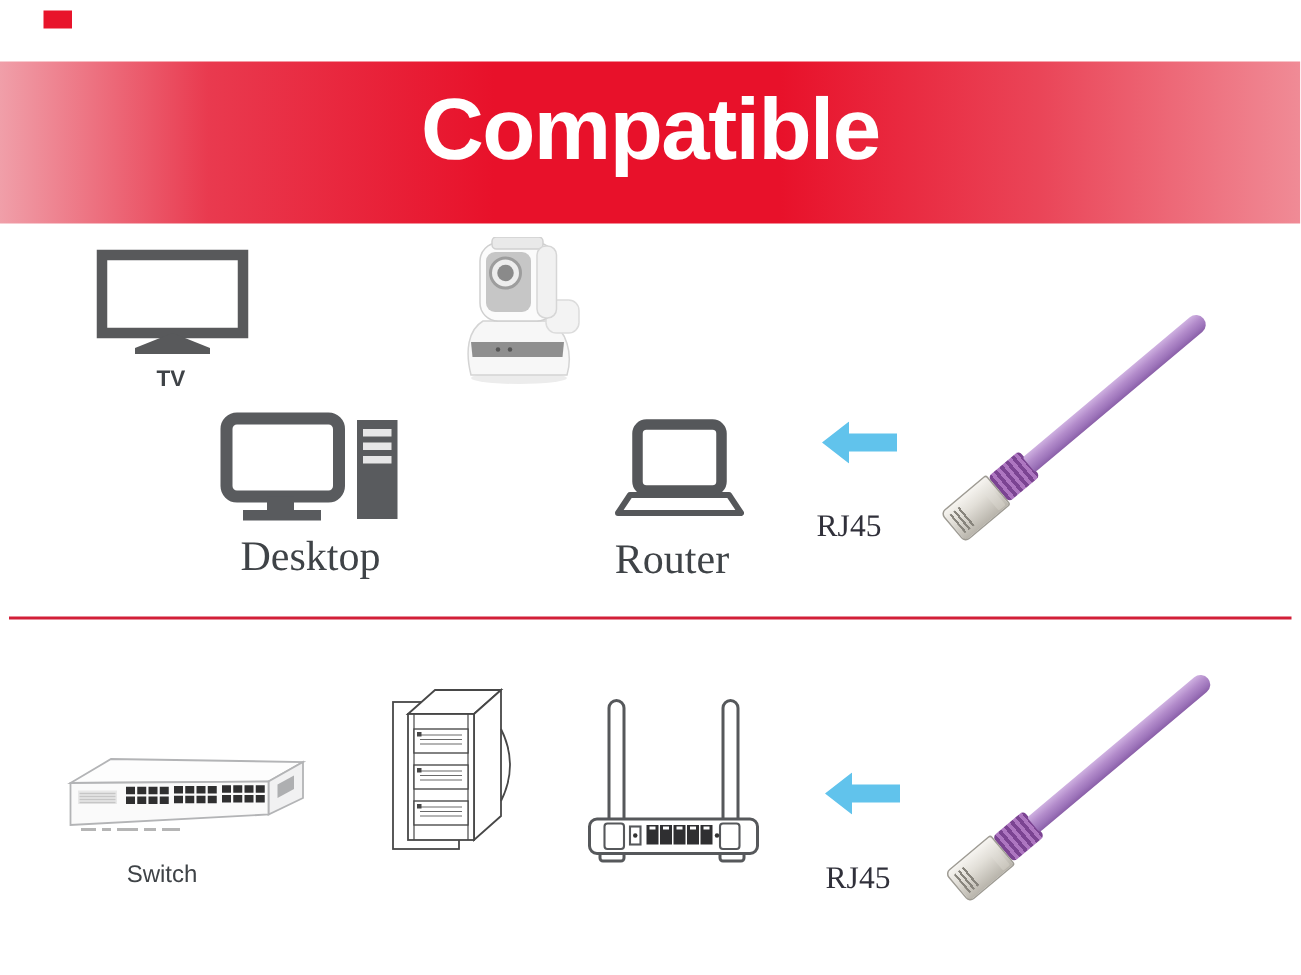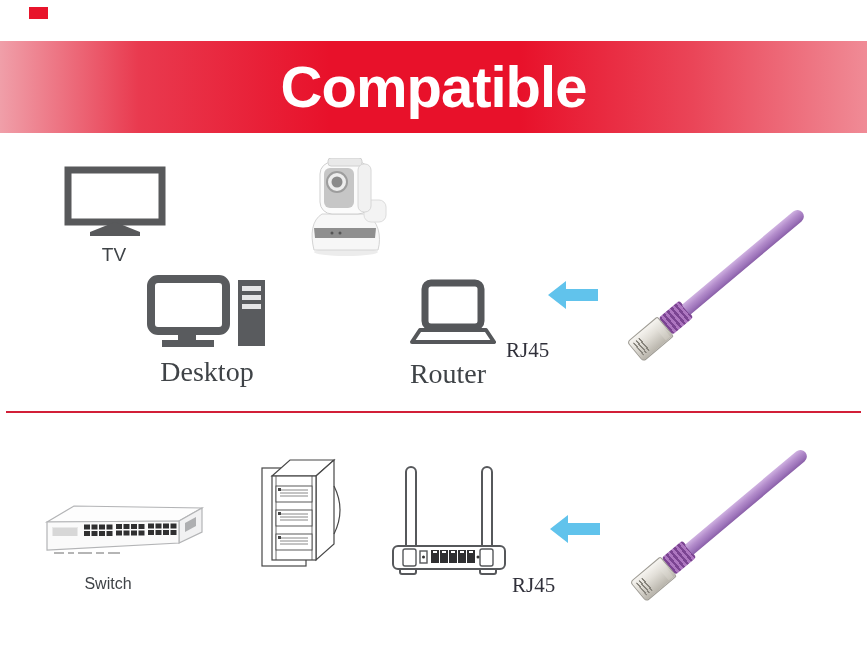--- a/index.html
+++ b/index.html
@@ -7,40 +7,40 @@
     position:relative;width:867px;height:650px;background:#fff;overflow:hidden;
     font-family:"Liberation Sans",sans-serif;
   }
   .abs{position:absolute;}
 
   
   .corner-mark{left:29px;top:7px;width:19px;height:12px;background:#e8142b;}
 
   
   .banner{
-    left:0;top:41px;width:867px;height:92px;
+    left:0;top:41px;width:867px;height:108px;
     background:linear-gradient(90deg,#f09fa9 0%,#e93a4f 16%,#e8112a 38%,#e8112a 60%,#ea4558 80%,#f08b96 100%);
   }
   .banner-title{
     margin:0;width:100%;text-align:center;line-height:92px;
     font-size:58px;font-weight:bold;color:#fff;letter-spacing:-1px;
     font-family:"Liberation Sans",sans-serif;
   }
 
   
   .divider{left:6px;top:411px;width:855px;height:2px;background:#d21f38;}
 
   
   .label{color:#3f4347;text-align:center;width:130px;}
-  .label-sm{font-size:19px;}
+  .label-sm{font-size:15px;font-weight:bold;}
   .label-md{font-size:28px;font-family:Liberation Serif, serif;}
   .label-lg{font-size:16px;}
   .rj45-label{
     font-family:"Liberation Serif",serif;font-size:21px;color:#30303a;
-    text-align:left;width:120px;
+    text-align:center;width:120px;
   }
 
   
   .cable{
     height:26px;display:flex;align-items:center;
     transform-origin:0 50%;transform:rotate(-40deg);
   }
   .plug{
     width:40px;height:26px;flex:0 0 auto;position:relative;
     background:linear-gradient(to bottom,#f6f4f0 0%,#e2dfd8 40%,#b8b4ab 100%);

